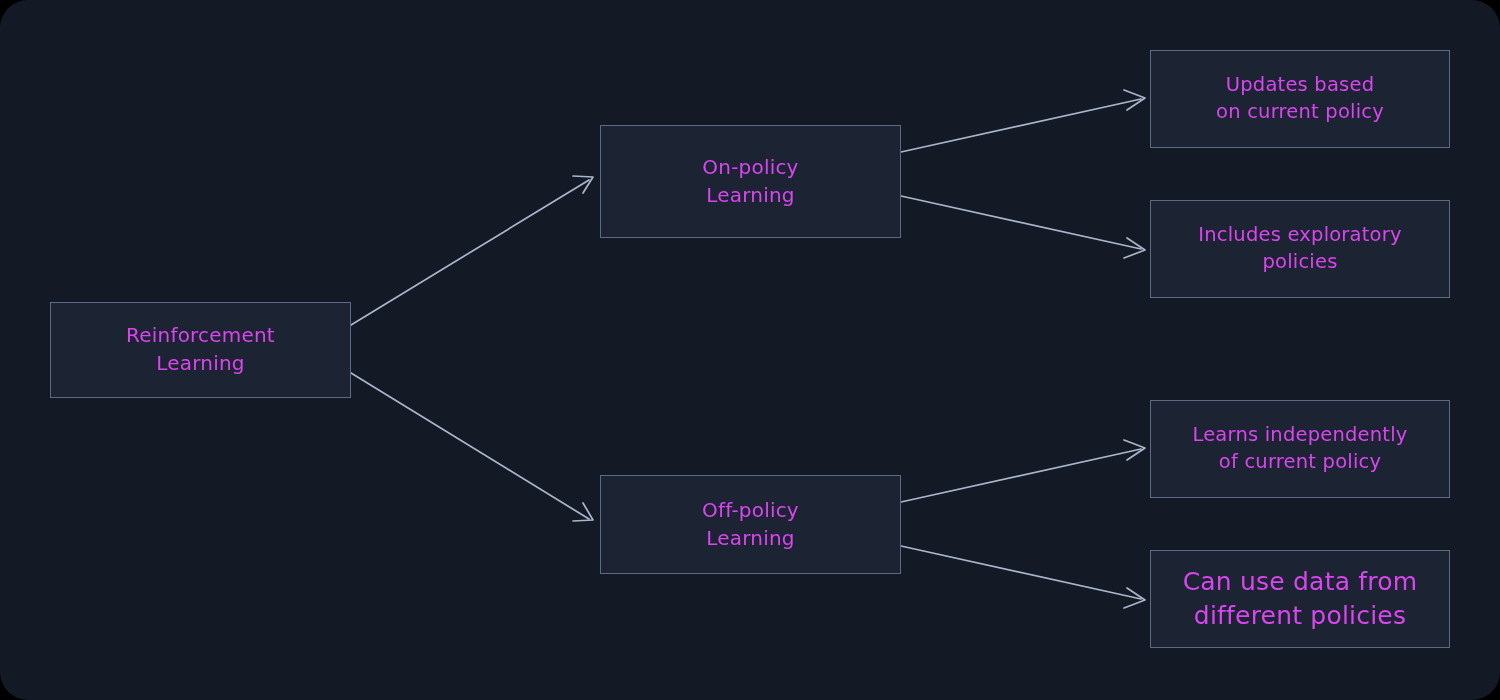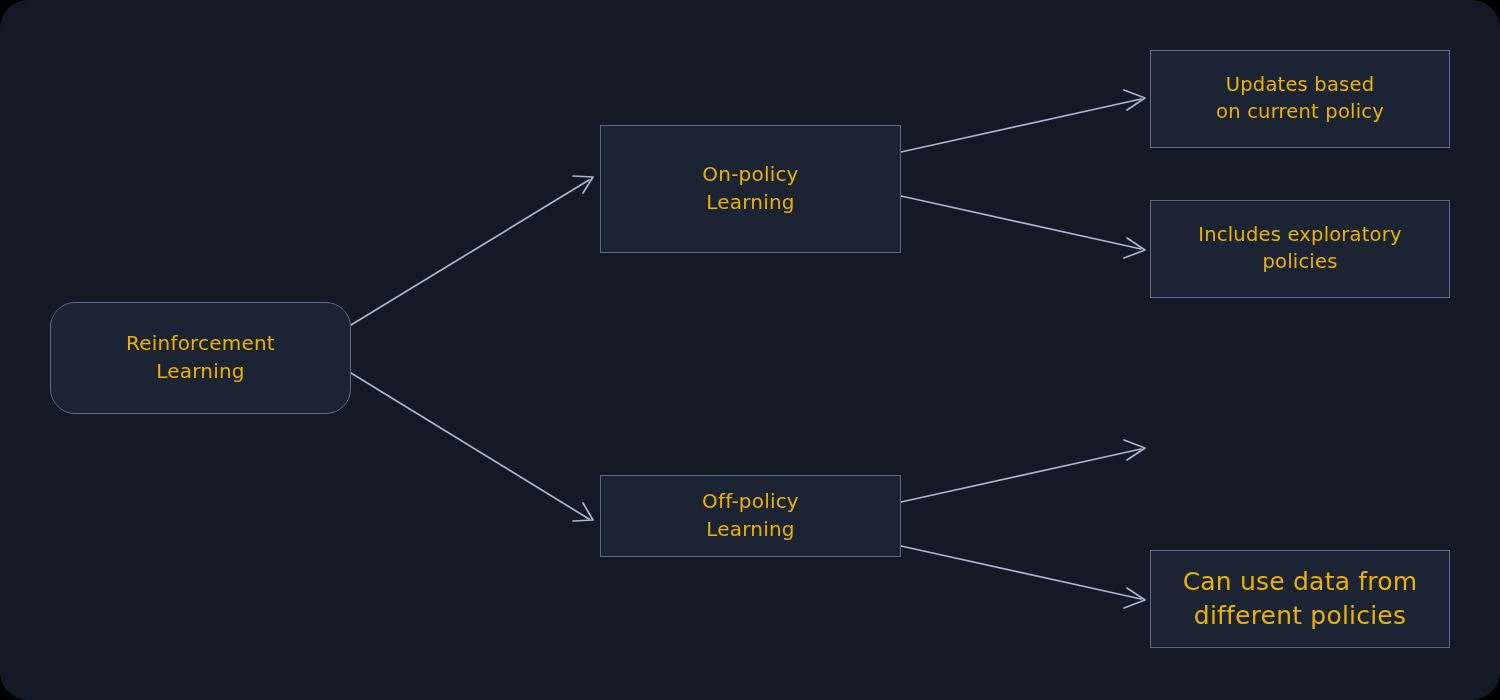--- a/index.html
+++ b/index.html
@@ -28,40 +28,40 @@
     top: 0;
     width: 1500px;
     height: 700px;
     pointer-events: none;
   }
   .node {
     position: absolute;
     box-sizing: border-box;
     background: #1c2332;
     border: 1.5px solid #5b6b85;
-    color: #eab308;
+    color: #d946ef;
     display: flex;
     align-items: center;
     justify-content: center;
     text-align: center;
     line-height: 1.38;
     letter-spacing: 0.2px;
     font-weight: 400;
     -webkit-font-smoothing: antialiased;
   }
   .node .label {
     display: block;
     white-space: pre-line;
     padding: 0 8px;
   }
   
-  #node-root      { left: 50px;   top: 302px; width: 301px; height: 112px;  font-size: 20px; border-radius: 25px; }
+  #node-root      { left: 50px;   top: 302px; width: 301px; height: 96px;  font-size: 20px; }
   
-  #node-on-policy { left: 600px;  top: 125px; width: 301px; height: 128px;  font-size: 20px; }
-  #node-off-policy{ left: 600px;  top: 475px; width: 301px; height: 82px;  font-size: 20px; }
+  #node-on-policy { left: 600px;  top: 125px; width: 301px; height: 113px;  font-size: 20px; }
+  #node-off-policy{ left: 600px;  top: 475px; width: 301px; height: 99px;  font-size: 20px; }
   
   #node-updates-based-on-current-policy { left: 1150px; top: 50px;  width: 300px; height: 98px; font-size: 19.5px; }
   #node-includes-exploratory-actions     { left: 1150px; top: 200px; width: 300px; height: 98px; font-size: 19.5px; }
   #node-learns-independently             { left: 1150px; top: 400px; width: 300px; height: 98px; font-size: 19.5px; }
   #node-can-use-data-from-different-policies { left: 1150px; top: 550px; width: 300px; height: 98px; font-size: 25px; }
 </style>
 </head>
 <body>
 
 <div id="canvas">
@@ -119,19 +119,23 @@
   <div class="node" id="node-updates-based-on-current-policy">
     <span class="label">Updates based
 on current policy</span>
   </div>
 
   <div class="node" id="node-includes-exploratory-actions">
     <span class="label">Includes exploratory
 policies</span>
   </div>
 
+  <div class="node" id="node-learns-independently">
+    <span class="label">Learns independently
+of current policy</span>
+  </div>
 
   <div class="node" id="node-can-use-data-from-different-policies">
     <span class="label">Can use data from
 different policies</span>
   </div>
 
 </div>
 
 </body></html>

